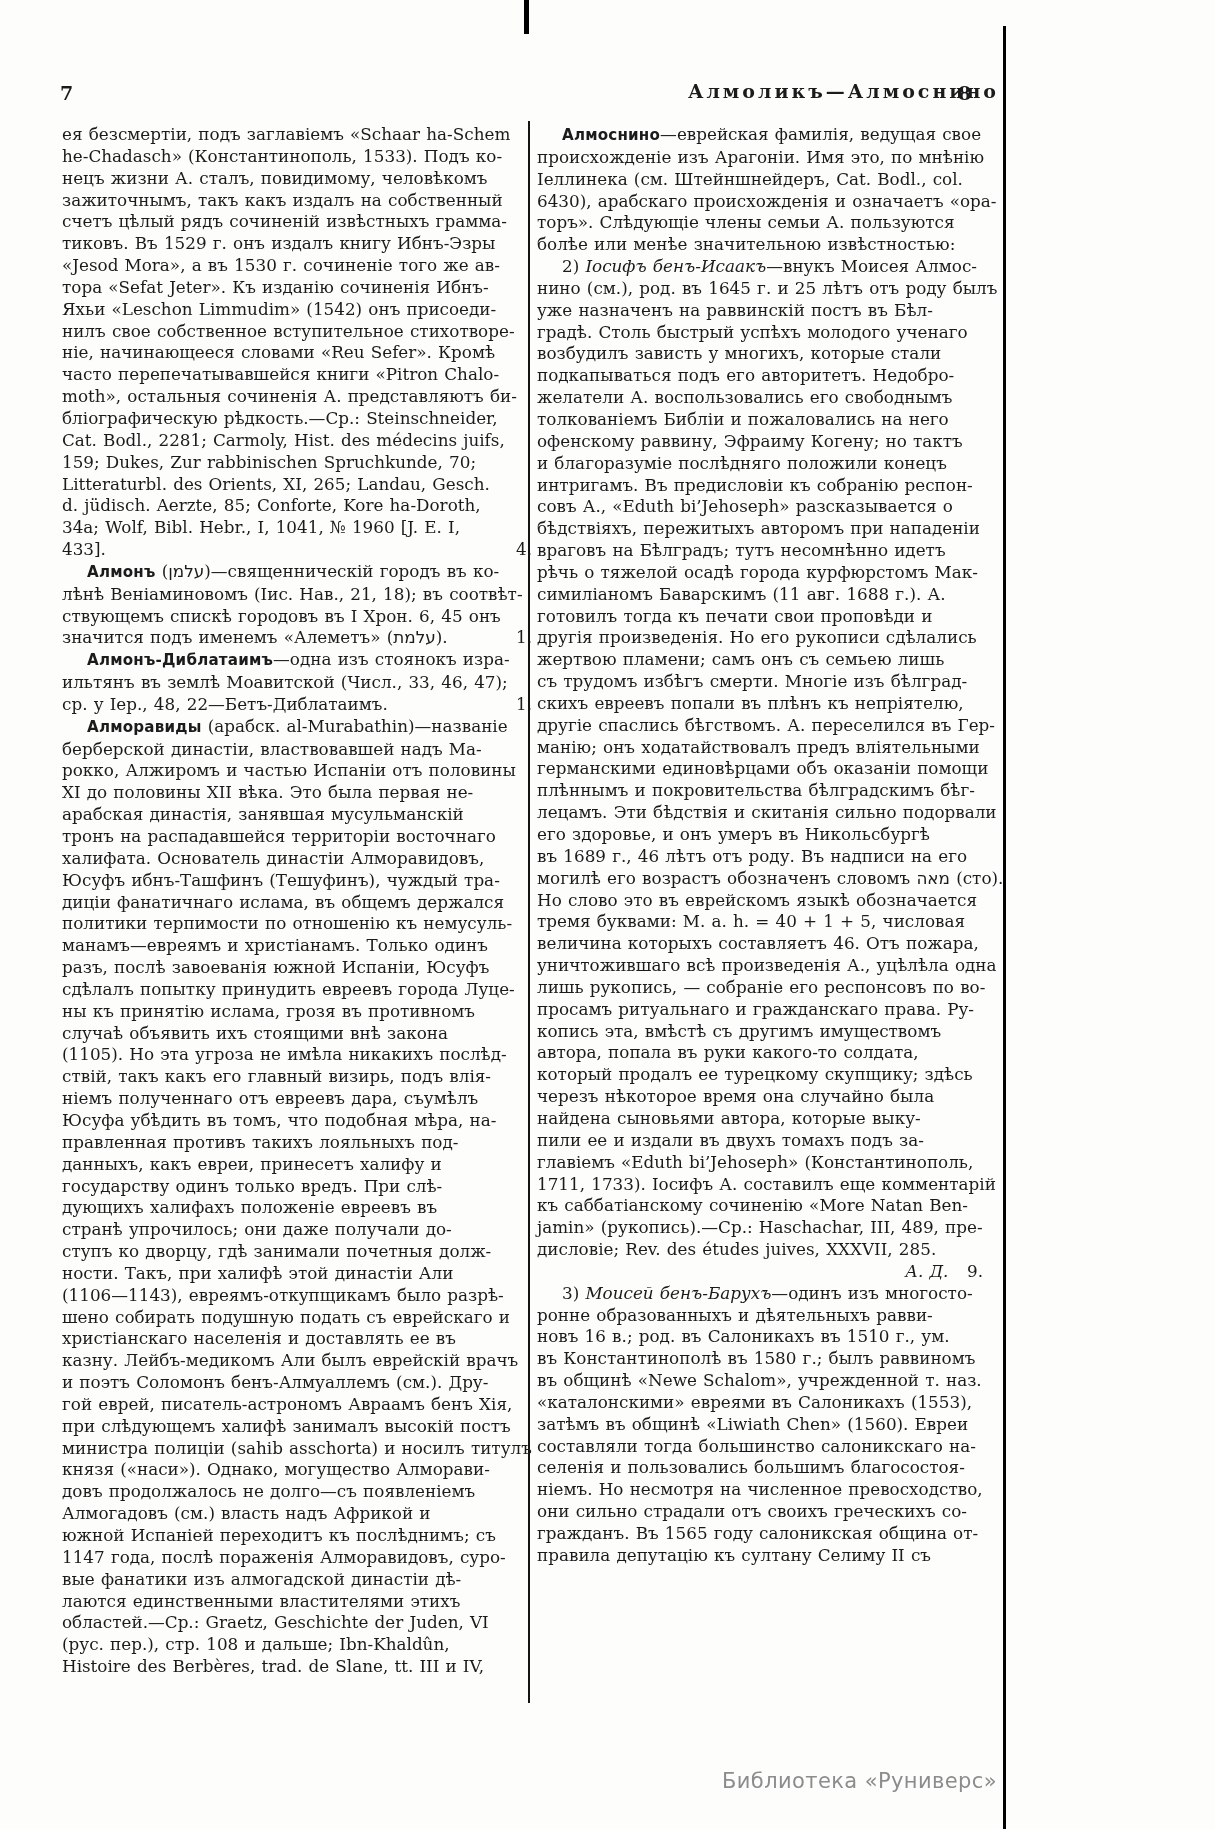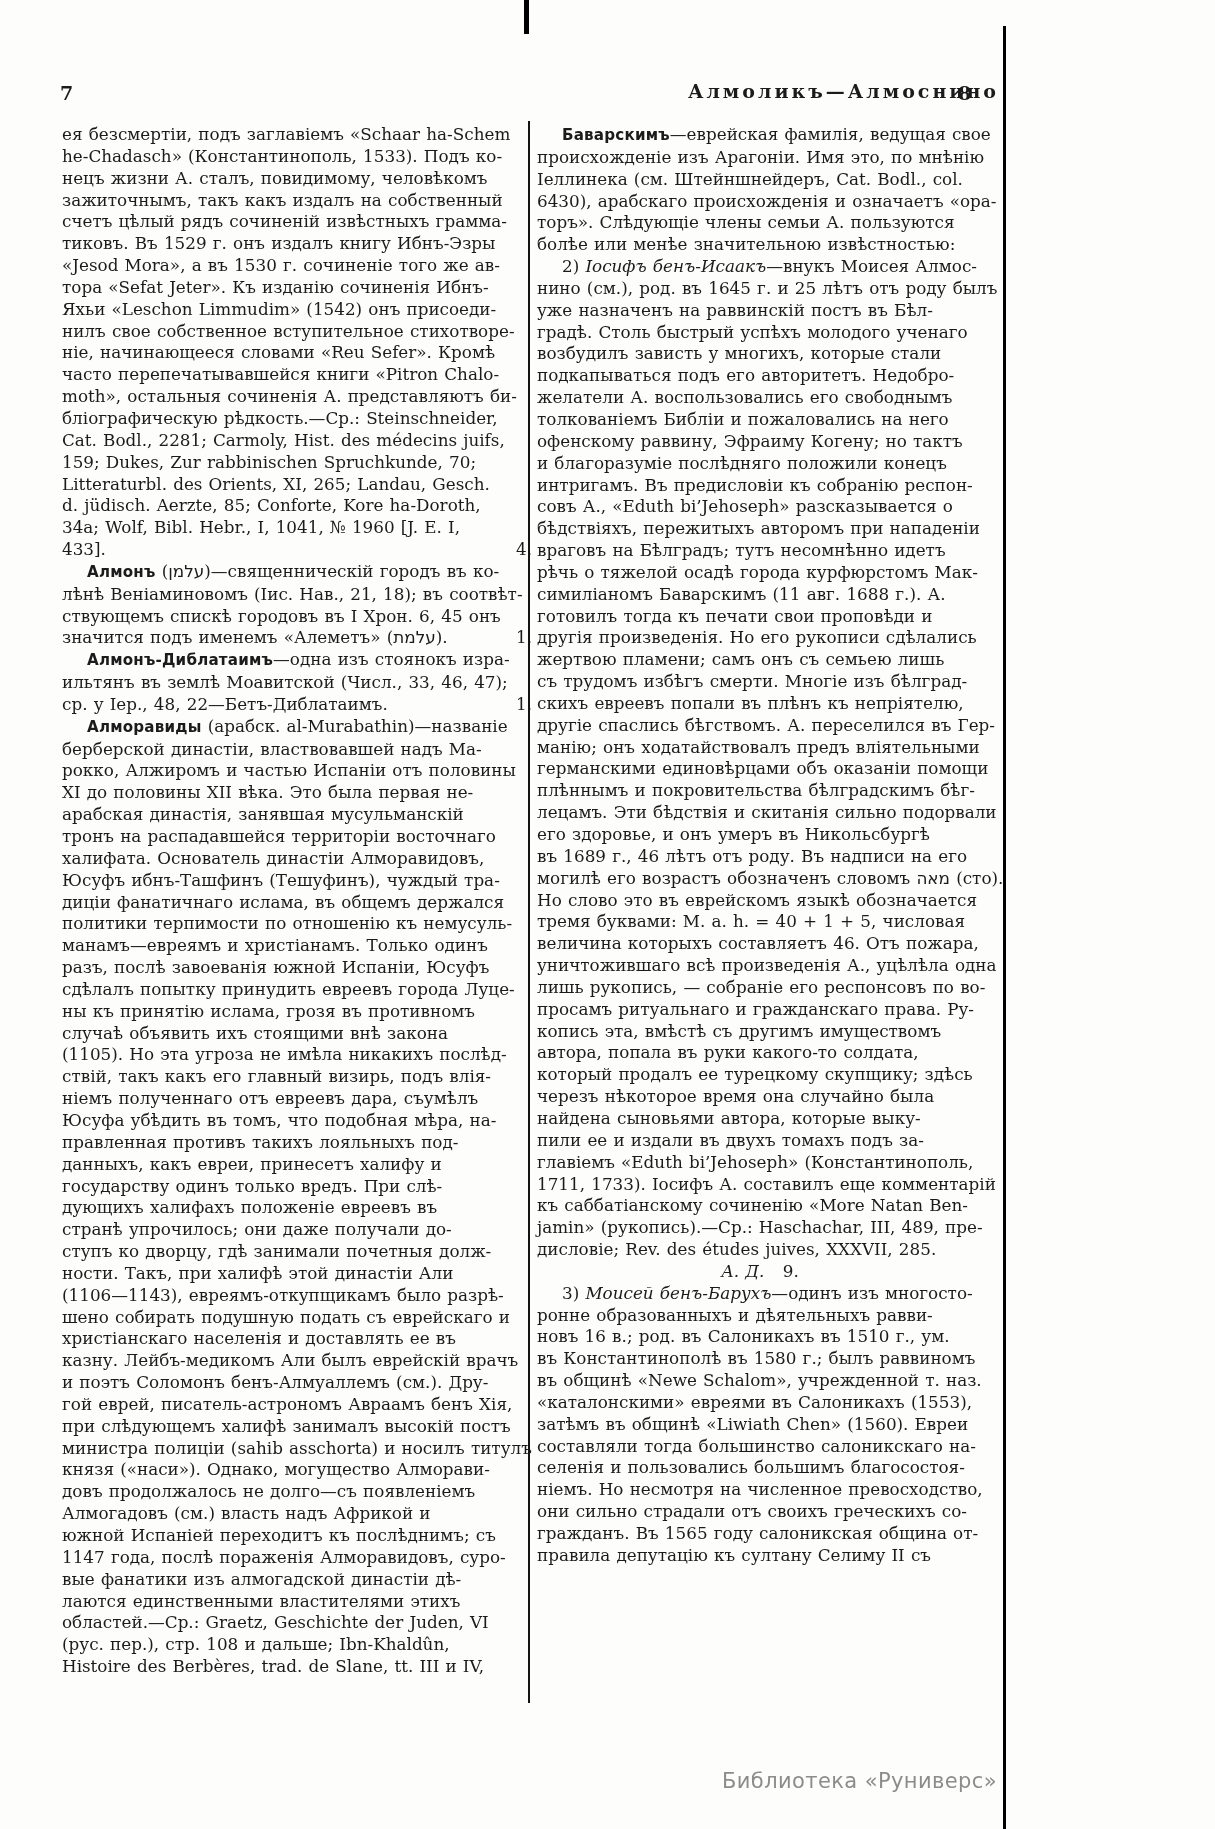--- a/index.html
+++ b/index.html
@@ -58,21 +58,21 @@
     height: 1582px;
     background: var(--rule);
   }
   
   .para {
     margin: 0;
     white-space: pre-wrap;
   }
   .para.indent { text-indent: 25px; }
   .para.gap    { }
-  .para.right  { text-align: center; padding-right: 24px; }
+  .para.right  { text-align: right; padding-right: 24px; }
   .seg-b {
     font-family: "DejaVu Sans", sans-serif;
     font-weight: 700;
     font-size: 0.9em;
     letter-spacing: 0.2px;
   }
   .seg-i { font-style: italic; }
   .sig { float: right; }
   .sig > span + span { margin-left: 1.8em; }
   .sig .seg-i { font-style: italic; }
@@ -184,21 +184,21 @@
 Алмогадовъ (см.) власть надъ Африкой и
 южной Испаніей переходитъ къ послѣднимъ; съ
 1147 года, послѣ пораженія Алморавидовъ, суро-
 вые фанатики изъ алмогадской династіи дѣ-
 лаются единственными властителями этихъ
 областей.—Ср.: Graetz, Geschichte der Juden, VI
 (рус. пер.), стр. 108 и дальше; Ibn-Khaldûn,
 Histoire des Berbères, trad. de Slane, tt. III и IV,</span></p>
     </div>
   <div class="col col-right" id="col-right">
-      <p class="para indent"><span class="seg-b">Баварскимъ</span><span class="seg-n">—еврейская фамилія, ведущая свое
+      <p class="para indent"><span class="seg-b">Алмоснино</span><span class="seg-n">—еврейская фамилія, ведущая свое
 происхожденіе изъ Арагоніи. Имя это, по мнѣнію
 Іеллинека (см. Штейншнейдеръ, Cat. Bodl., col.
 6430), арабскаго происхожденія и означаетъ «ора-
 торъ». Слѣдующіе члены семьи А. пользуются
 болѣе или менѣе значительною извѣстностью:</span></p>
       <p class="para indent"><span class="seg-n">2) </span><span class="seg-i">Іосифъ бенъ-Исаакъ</span><span class="seg-n">—внукъ Моисея Алмос-
 нино (см.), род. въ 1645 г. и 25 лѣтъ отъ роду былъ
 уже назначенъ на раввинскій постъ въ Бѣл-
 градѣ. Столь быстрый успѣхъ молодого ученаго
 возбудилъ зависть у многихъ, которые стали

